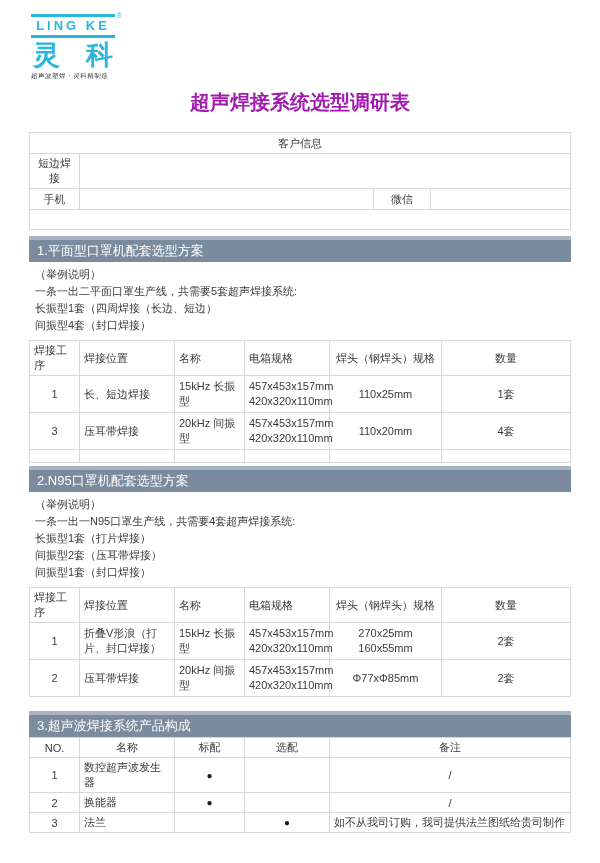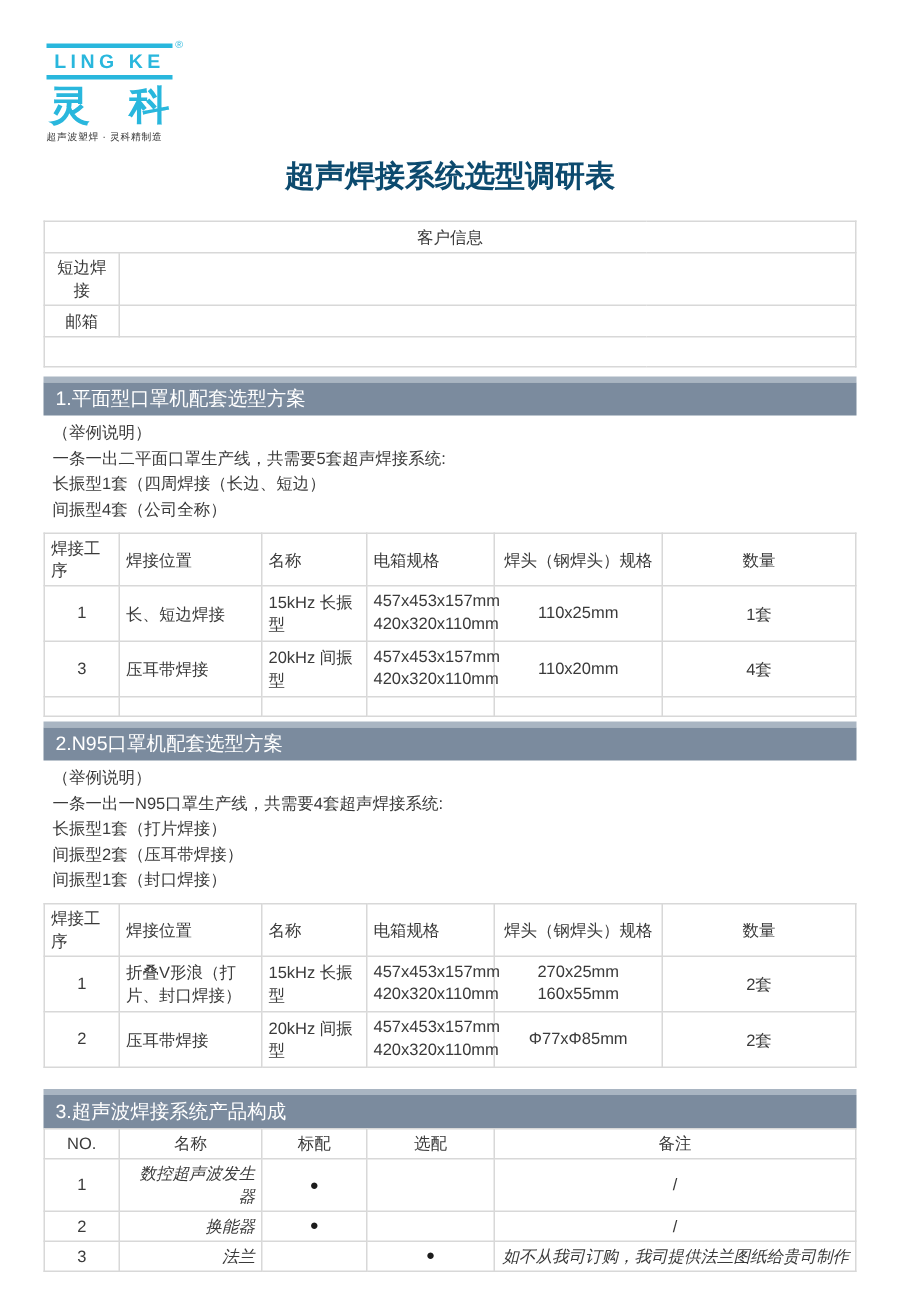--- a/index.html
+++ b/index.html
@@ -5,35 +5,35 @@
   * { margin:0; padding:0; box-sizing:border-box; }
   html,body { background:#ffffff; }
   body {
     width:600px; height:863px;
     font-family:"Liberation Sans","DejaVu Sans",sans-serif;
     color:#3a3a3a; position:relative; overflow:hidden;
   }
   .page { padding:14px 29px 0 29px; }
 
   
-  .logo { width:84px; margin-left:2px;margin-top:15px; }
+  .logo { width:84px; margin-left:2px; }
   .logo-en {
     color:#29b7dd; font-weight:bold; font-size:13px; letter-spacing:3px;
     border-top:3px solid #29b7dd; border-bottom:3px solid #29b7dd;
     padding:1px 0 2px 0; text-align:center; position:relative; white-space:nowrap;
   }
   .logo-reg { position:absolute; top:-5px; right:-10px; font-size:7px; font-weight:normal; }
   .logo-cn {
     color:#29b7dd; font-weight:bold; font-size:27px; line-height:30px;
     display:flex; justify-content:space-between; padding:2px 2px 0 2px;
   }
   .logo-tagline { font-size:6.5px; color:#333; letter-spacing:0.5px; margin-top:2px; white-space:nowrap; }
 
   
-  .doc-title { text-align:center; font-size:20px; font-weight:bold; color:#0c4a6e; margin:8px 0 16px 0; }
+  .doc-title { text-align:center; font-size:20px; font-weight:bold; color:#a21caf; margin:8px 0 16px 0; }
 
   
   table { border-collapse:collapse; width:100%; table-layout:fixed;padding-left:32px; }
   td,th { border:1px solid #d8d8d8; font-size:11px; font-weight:normal;
           padding:2px 4px; vertical-align:middle; color:#3a3a3a; }
   .cust-table td { height:21px; }
   .cust-table .lbl { text-align:center; }
   .cust-table .spacer td { height:20px; border-top:1px solid #d8d8d8; }
 
   
@@ -49,21 +49,21 @@
   .spec-table th { text-align:left; height:22px; }
   .spec-table th.c, .spec-table td.c { text-align:center; }
   .spec-table td.l { text-align:left; }
   .spec-table td { height:37px; }
   .spec-table .two-line span { display:block; line-height:15px;text-align:center; }
   .spec-table tr.spacer td { height:13px; padding:0; }
 
   .prod-table th { text-align:center; height:20px; }
   .prod-table td { height:19px; }
   .prod-table td.c { text-align:center; }
-  .prod-table td.l { text-align:right;font-style:italic; }
+  .prod-table td.l { text-align:left; }
   .bullet { font-size:10px; color:#1c1c1c; }
 
   .gap-after-table2 { height:8px; }
 </style>
 </head>
 <body>
 
 <div class="page">
 
   <div class="logo">
@@ -88,38 +88,40 @@
       </colgroup>
     <tbody>
         <tr>
       <td colspan="4" style="text-align:center;">客户信息</td>
     </tr>
     <tr>
       <td class="lbl">短边焊接</td>
       <td colspan="3"></td>
     </tr>
     <tr>
-      <td class="lbl">邮箱</td>
-      <td colspan="3"></td>
+      <td class="lbl">手机</td>
+      <td></td>
+      <td class="lbl">微信</td>
+      <td></td>
     </tr>
     <tr class="spacer">
       <td colspan="4"></td>
     </tr>
   </tbody>
     </table>
 
   <div class="section-bar">
     <div class="strip"></div>
     <div class="bar">1.平面型口罩机配套选型方案</div>
   </div>
   <div class="notes">
     <div>（举例说明）</div>
     <div>一条一出二平面口罩生产线，共需要5套超声焊接系统:</div>
     <div>长振型1套（四周焊接（长边、短边）</div>
-    <div>间振型4套（公司全称）</div>
+    <div>间振型4套（封口焊接）</div>
   </div>
   <table class="spec-table">
     <colgroup>
         <col style="width:50px">
         <col style="width:95px">
         <col style="width:70px">
         <col style="width:85px">
         <col style="width:112px">
         <col>
       </colgroup>

